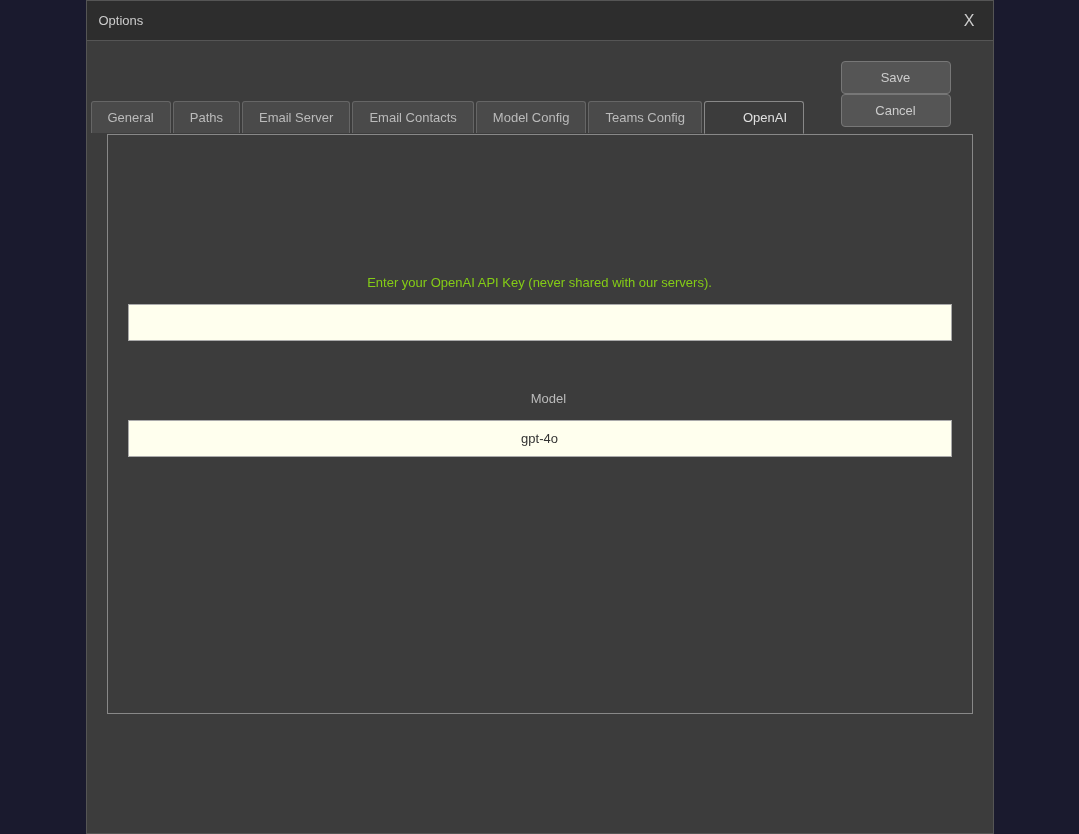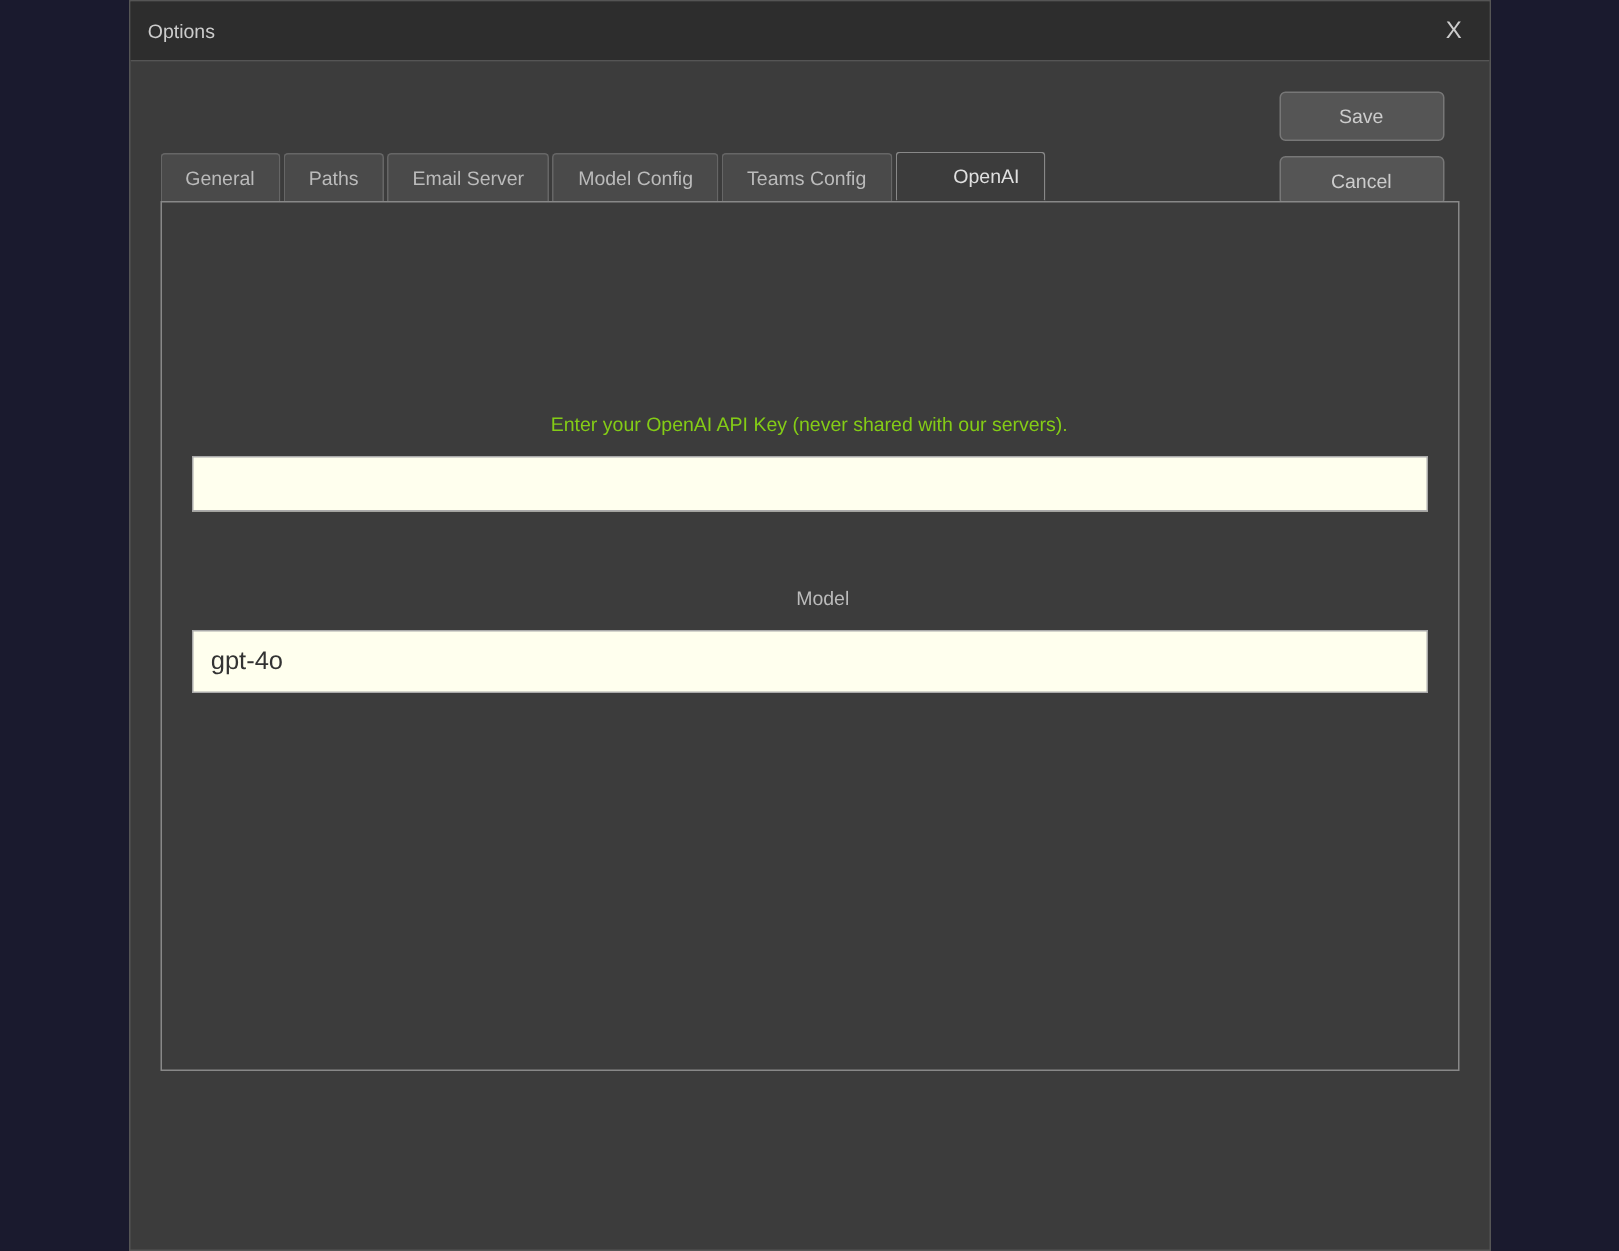--- a/index.html
+++ b/index.html
@@ -46,42 +46,42 @@
       color: #cccccc;
       font-size: 16px;
       cursor: pointer;
       padding: 2px 6px;
       line-height: 1;
     }
 
     .action-buttons {
       position: absolute;
       top: 60px;
-      right: 30px;
+      right: 42px;
       display: flex;
       flex-direction: column;
-      gap: 10px;
+      gap: 0;
     }
 
     .action-btn {
       background: #555555;
       border: 1px solid #777;
       color: #cccccc;
       font-size: 13px;
       padding: 8px 0;
       width: 110px;
       cursor: pointer;
       border-radius: 4px;
       text-align: center;
     }
 
     .tabs-row {
       display: flex;
-      align-items: center;
-      margin: 0 20px;
+      align-items: flex-start;
+      margin: 0 4px;
       margin-top: 60px;
     }
 
     .tab {
       background: #4a4a4a;
       border: 1px solid #666;
       border-bottom: none;
       color: #bbbbbb;
       font-size: 13px;
       padding: 8px 16px;
@@ -143,23 +143,23 @@
       text-align: center;
       margin-left: 18px;
     }
 
     .model-input {
       width: 100%;
       max-width: 990px;
       background: #ffffee;
       border: 1px solid #aaa;
       padding: 10px 12px;
-      font-size: 17px;
+      font-size: 13px;
       color: #333;
-      text-align: left;
+      text-align: center;
       outline: none;
     }
   </style>
 </head>
 <body>
 
 <div class="dialog">
   <div class="title-bar">
     <span class="title-bar-text">Options</span>
     <button class="close-btn">X</button>
@@ -167,20 +167,21 @@
 
   <div class="action-buttons">
     <button class="action-btn">Save</button>
     <button class="action-btn">Cancel</button>
   </div>
 
   <div class="tabs-row">
     <div class="tab">General</div>
     <div class="tab">Paths</div>
     <div class="tab">Email Server</div>
+    <div class="tab">Email Contacts</div>
     <div class="tab">Model Config</div>
     <div class="tab">Teams Config</div>
     <div class="tab active">OpenAI</div>
   </div>
 
   <div class="tab-content">
     <div class="openai-content">
       <div class="api-key-label">Enter your OpenAI API Key (never shared with our servers).</div>
       <input type="text" class="api-key-input" value="" style="">
 

